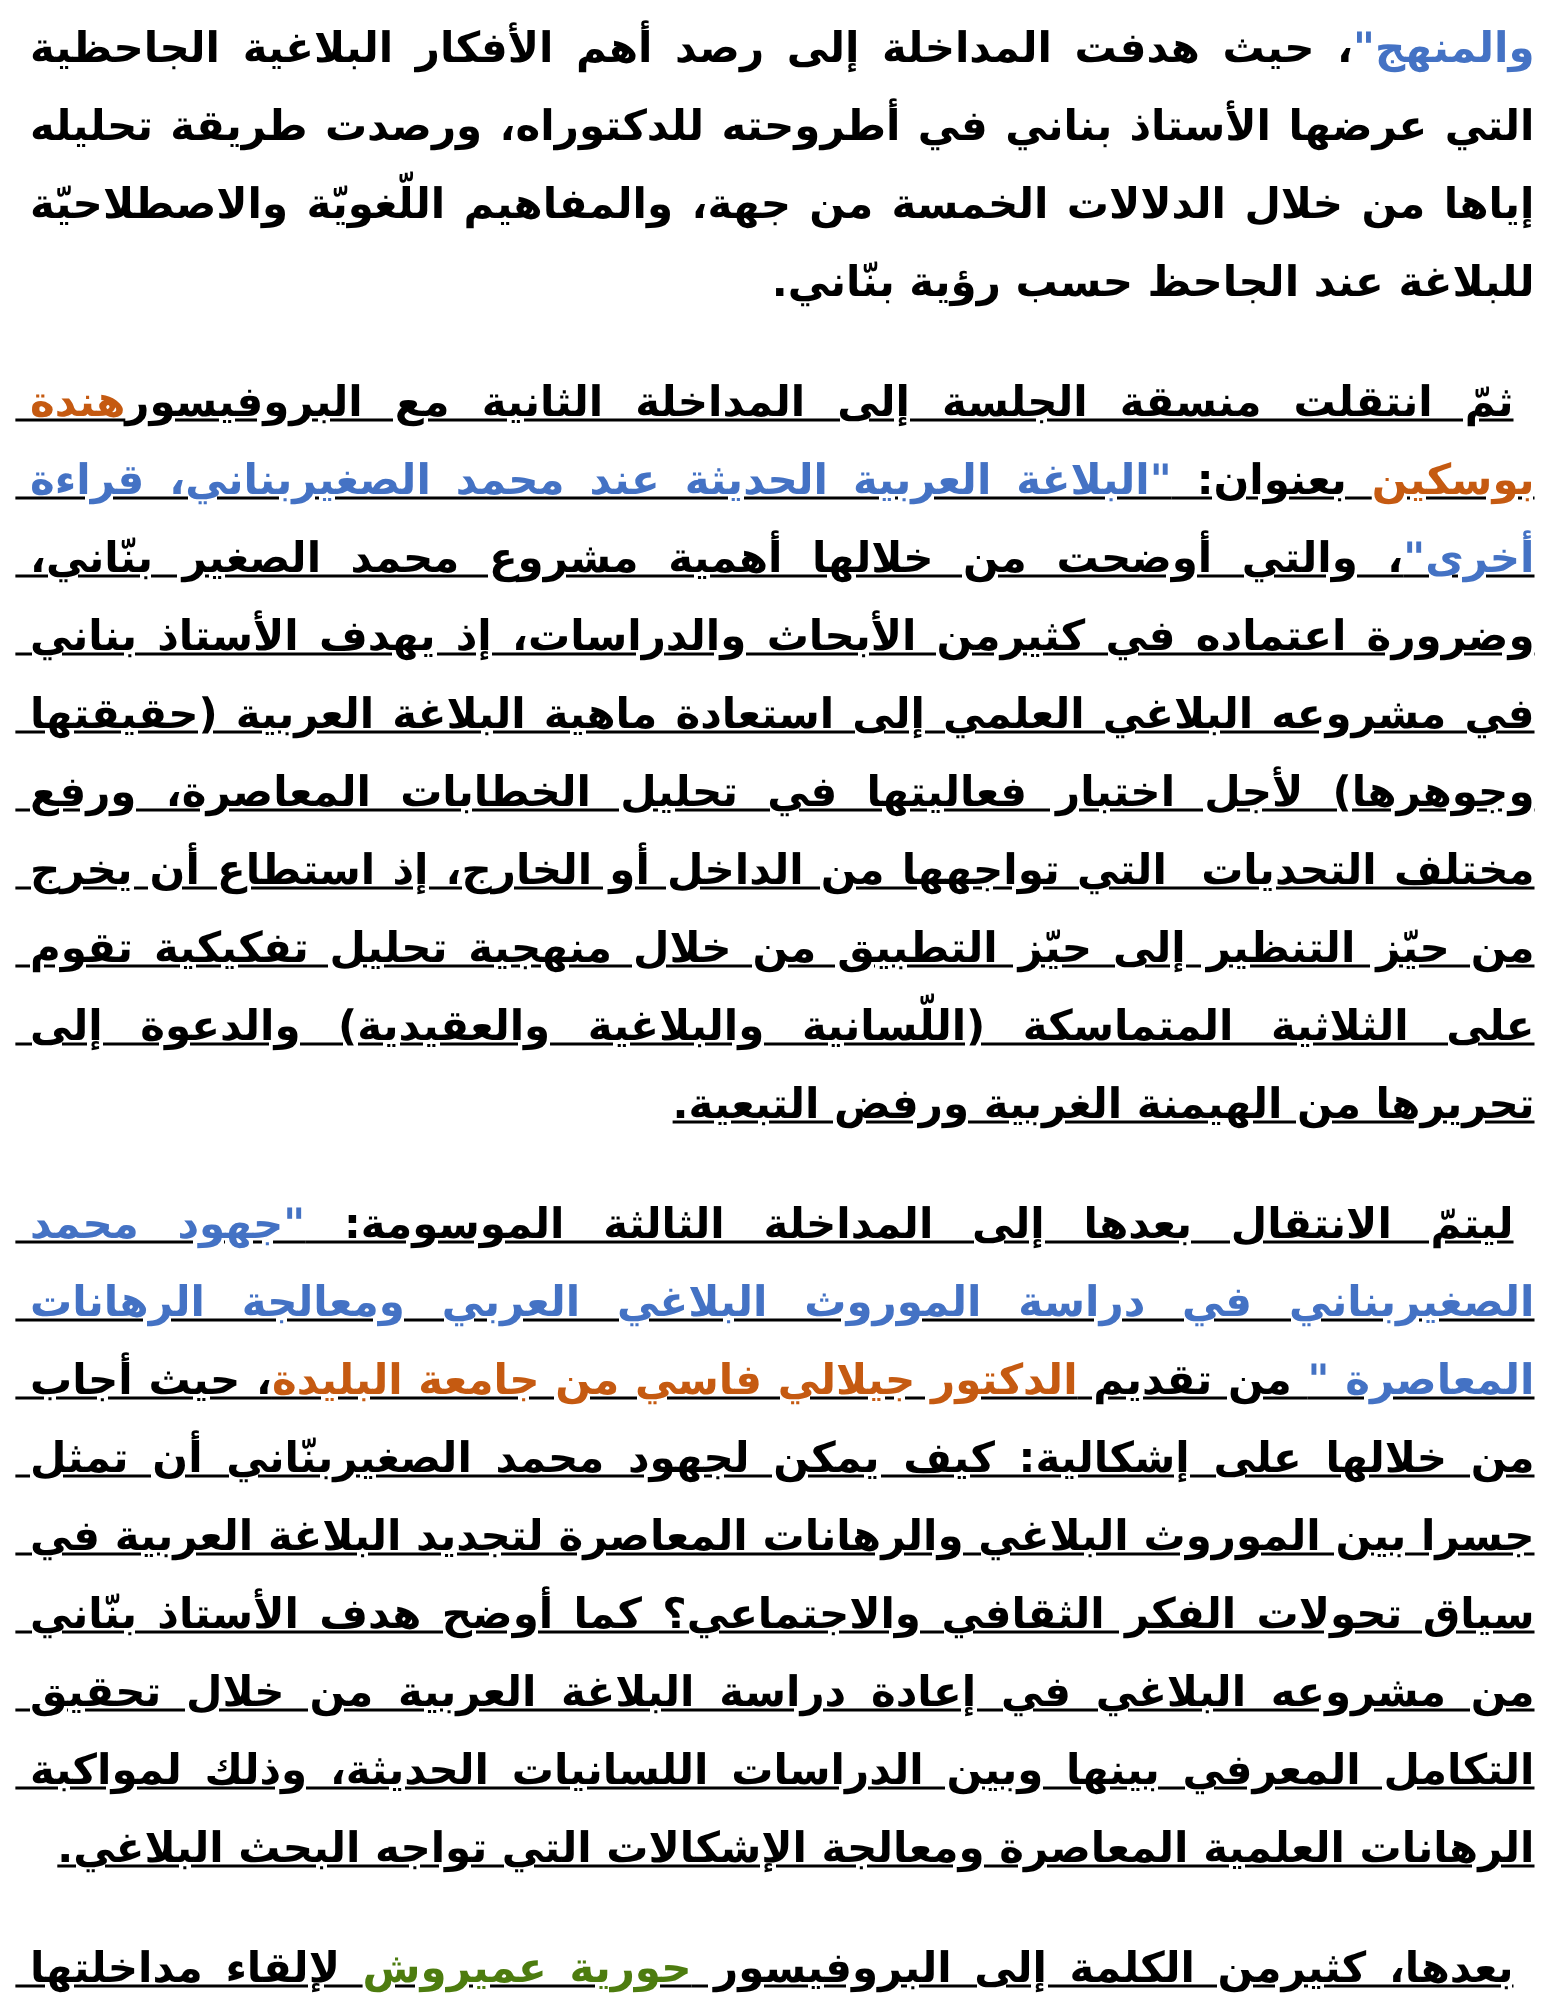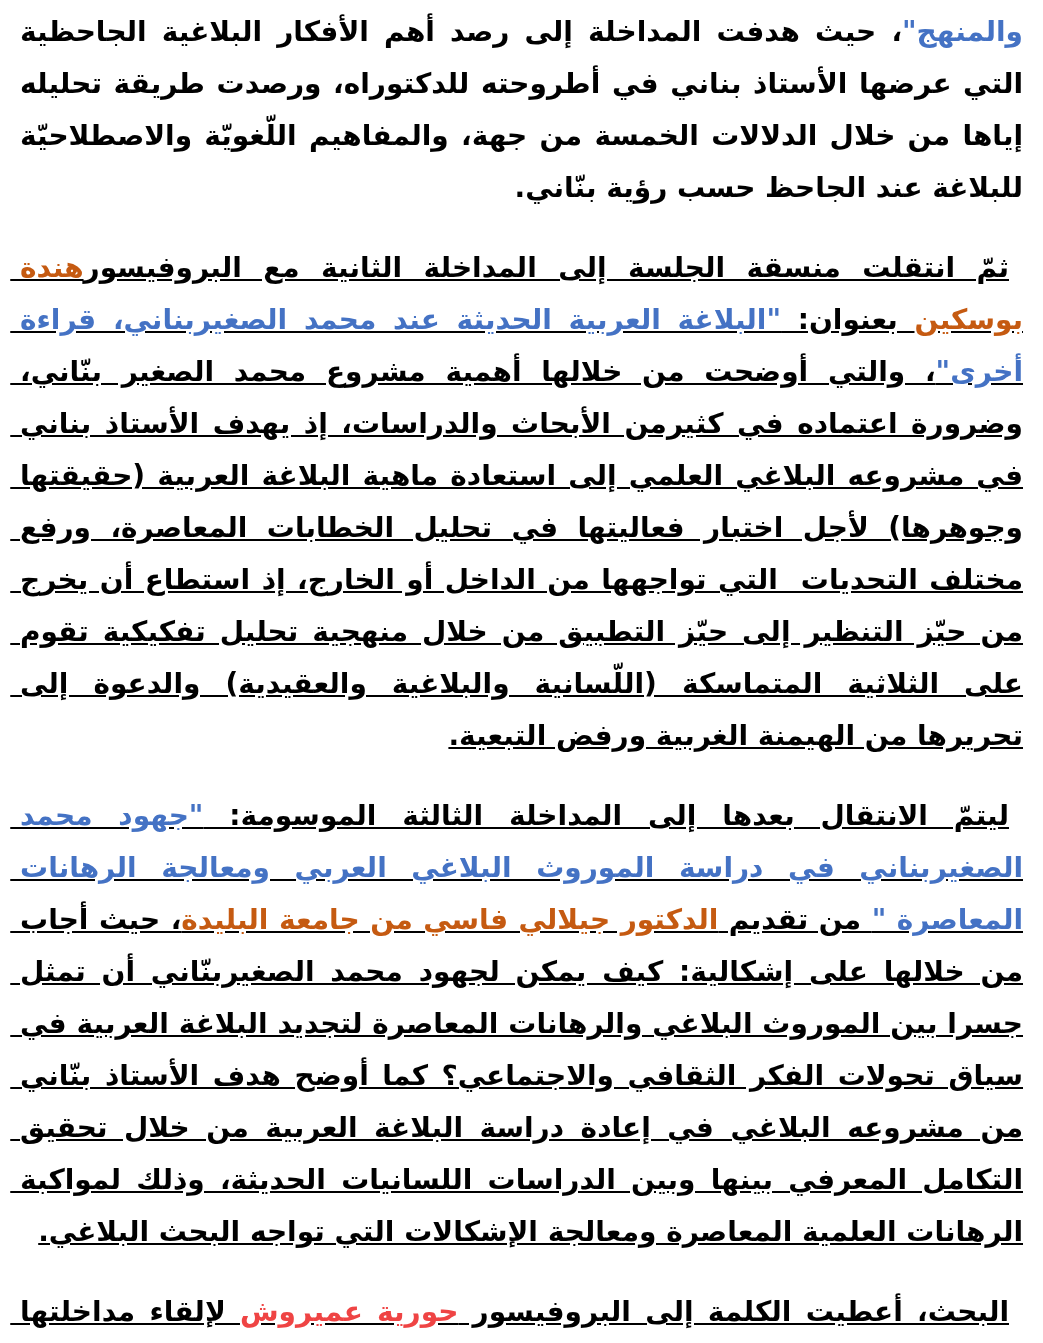--- a/index.html
+++ b/index.html
@@ -39,15 +39,15 @@
   .run { white-space: pre-wrap; margin-top: 16px; }
 </style>
 </head>
 <body>
 
 <div class="page">
   <div>
       <p><span class="run" style="color: rgb(68, 114, 196);">والمنهج"</span><span class="run" style="color: rgb(0, 0, 0);">، حيث هدفت المداخلة إلى رصد أهم الأفكار البلاغية الجاحظية التي عرضها الأستاذ بناني في أطروحته للدكتوراه، ورصدت طريقة تحليله إياها من خلال الدلالات الخمسة من جهة، والمفاهيم اللّغويّة والاصطلاحيّة للبلاغة عند الجاحظ حسب رؤية بنّاني.</span></p>
       <p class="indent"><span class="run" style="color: rgb(0, 0, 0);">ثمّ انتقلت منسقة الجلسة إلى المداخلة الثانية مع البروفيسور</span><span class="run" style="color: rgb(197, 90, 17);">هندة بوسكين</span><span class="run" style="color: rgb(0, 0, 0);"> بعنوان: </span><span class="run" style="color: rgb(68, 114, 196);">"البلاغة العربية الحديثة عند محمد الصغيربناني، قراءة أخرى"</span><span class="run" style="color: rgb(0, 0, 0);">، والتي أوضحت من خلالها أهمية مشروع محمد الصغير بنّاني، وضرورة اعتماده في كثيرمن الأبحاث والدراسات، إذ يهدف الأستاذ بناني في مشروعه البلاغي العلمي إلى استعادة ماهية البلاغة العربية (حقيقتها وجوهرها) لأجل اختبار فعاليتها في تحليل الخطابات المعاصرة، ورفع مختلف التحديات  التي تواجهها من الداخل أو الخارج، إذ استطاع أن يخرج من حيّز التنظير إلى حيّز التطبيق من خلال منهجية تحليل تفكيكية تقوم على الثلاثية المتماسكة (اللّسانية والبلاغية والعقيدية) والدعوة إلى تحريرها من الهيمنة الغربية ورفض التبعية.</span></p>
       <p class="indent"><span class="run" style="color: rgb(0, 0, 0);">ليتمّ الانتقال بعدها إلى المداخلة الثالثة الموسومة: </span><span class="run" style="color: rgb(68, 114, 196);">"جهود محمد الصغيربناني في دراسة الموروث البلاغي العربي ومعالجة الرهانات المعاصرة "</span><span class="run" style="color: rgb(0, 0, 0);"> من تقديم </span><span class="run" style="color: rgb(197, 90, 17);">الدكتور جيلالي فاسي من جامعة البليدة</span><span class="run" style="color: rgb(0, 0, 0);">، حيث أجاب من خلالها على إشكالية: كيف يمكن لجهود محمد الصغيربنّاني أن تمثل جسرا بين الموروث البلاغي والرهانات المعاصرة لتجديد البلاغة العربية في سياق تحولات الفكر الثقافي والاجتماعي؟ كما أوضح هدف الأستاذ بنّاني من مشروعه البلاغي في إعادة دراسة البلاغة العربية من خلال تحقيق التكامل المعرفي بينها وبين الدراسات اللسانيات الحديثة، وذلك لمواكبة الرهانات العلمية المعاصرة ومعالجة الإشكالات التي تواجه البحث البلاغي.</span></p>
-      <p class="indent"><span class="run" style="color: rgb(0, 0, 0);">البحث، أعطيت الكلمة إلى البروفيسور </span><span class="run" style="color: #ef4444;">حورية عميروش</span><span class="run" style="color: rgb(0, 0, 0);"> لإلقاء مداخلتها الموسومة: </span></p>
+      <p class="indent"><span class="run" style="color: rgb(0, 0, 0);">بعدها، كثيرمن الكلمة إلى البروفيسور </span><span class="run" style="color: #4d7c0f;">حورية عميروش</span><span class="run" style="color: rgb(0, 0, 0);"> لإلقاء مداخلتها الموسومة: </span></p>
     </div>
 </div>
 
 </body></html>

